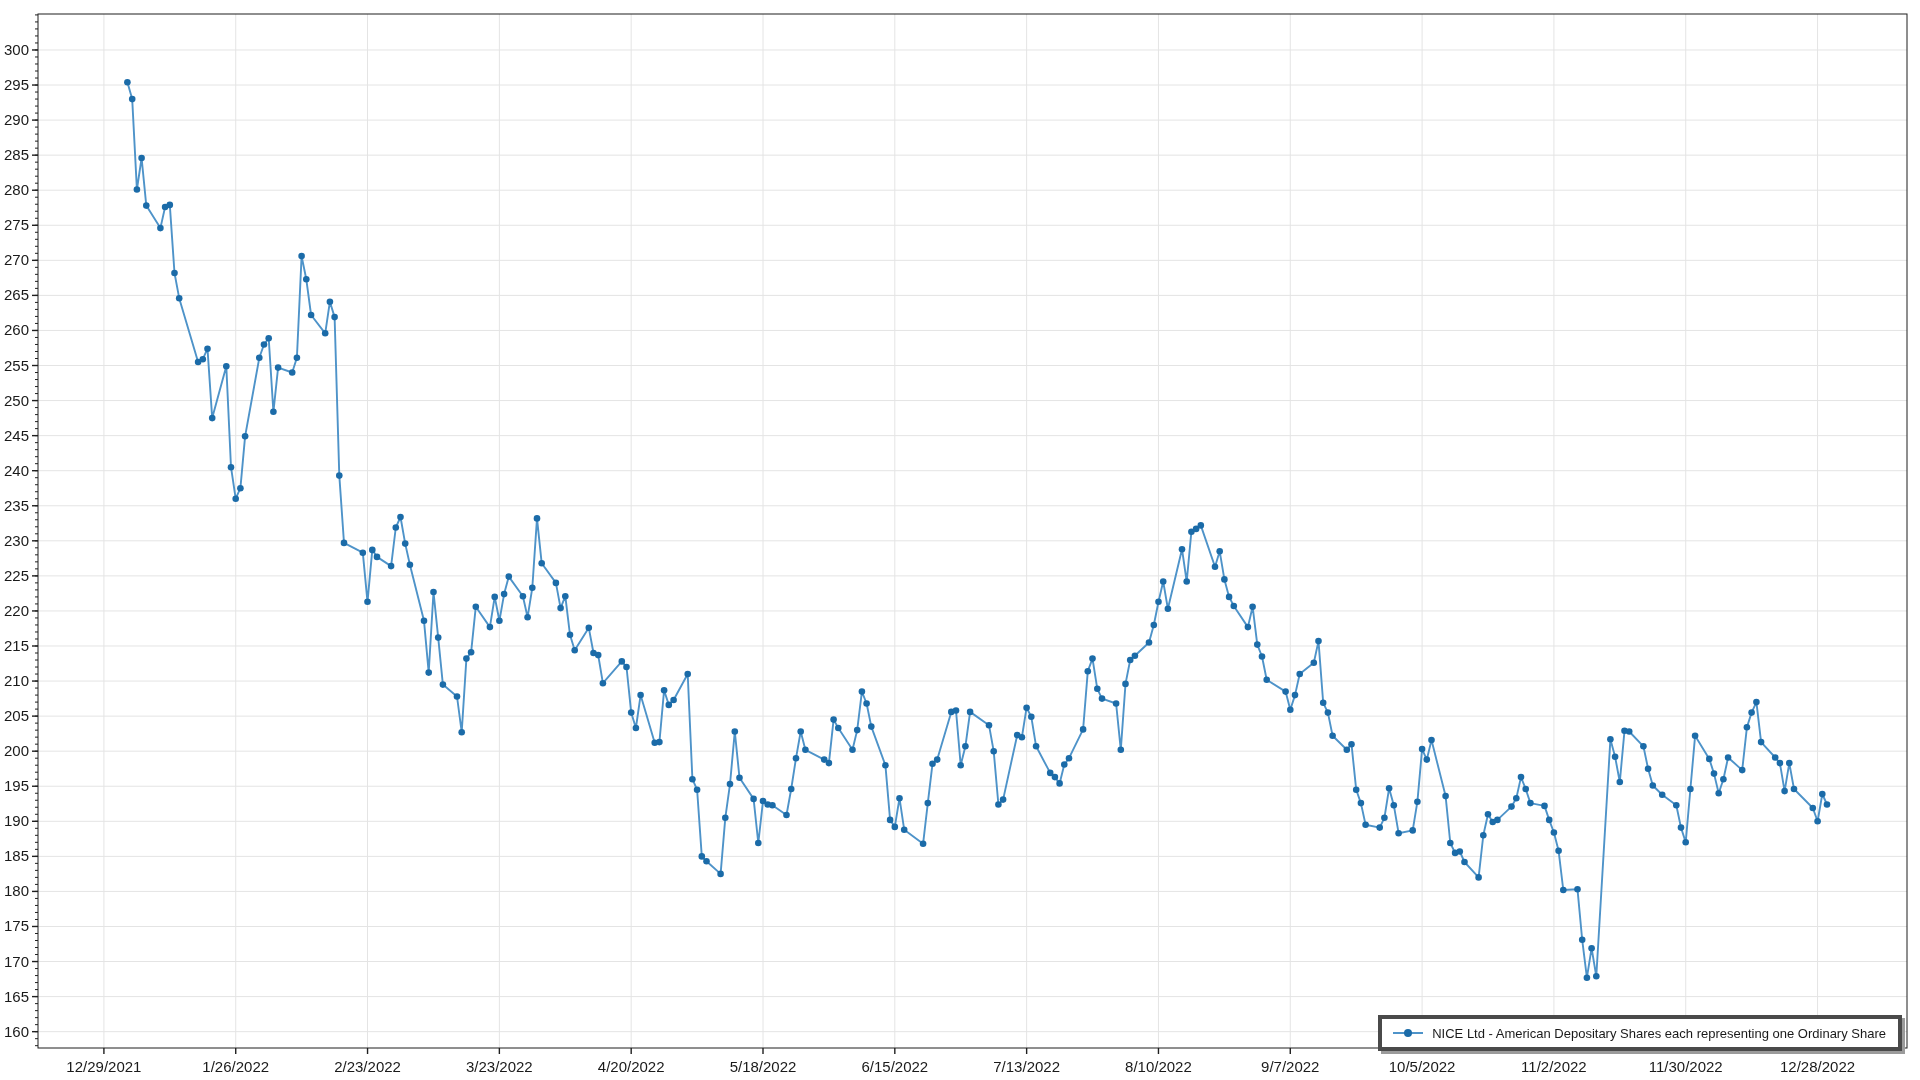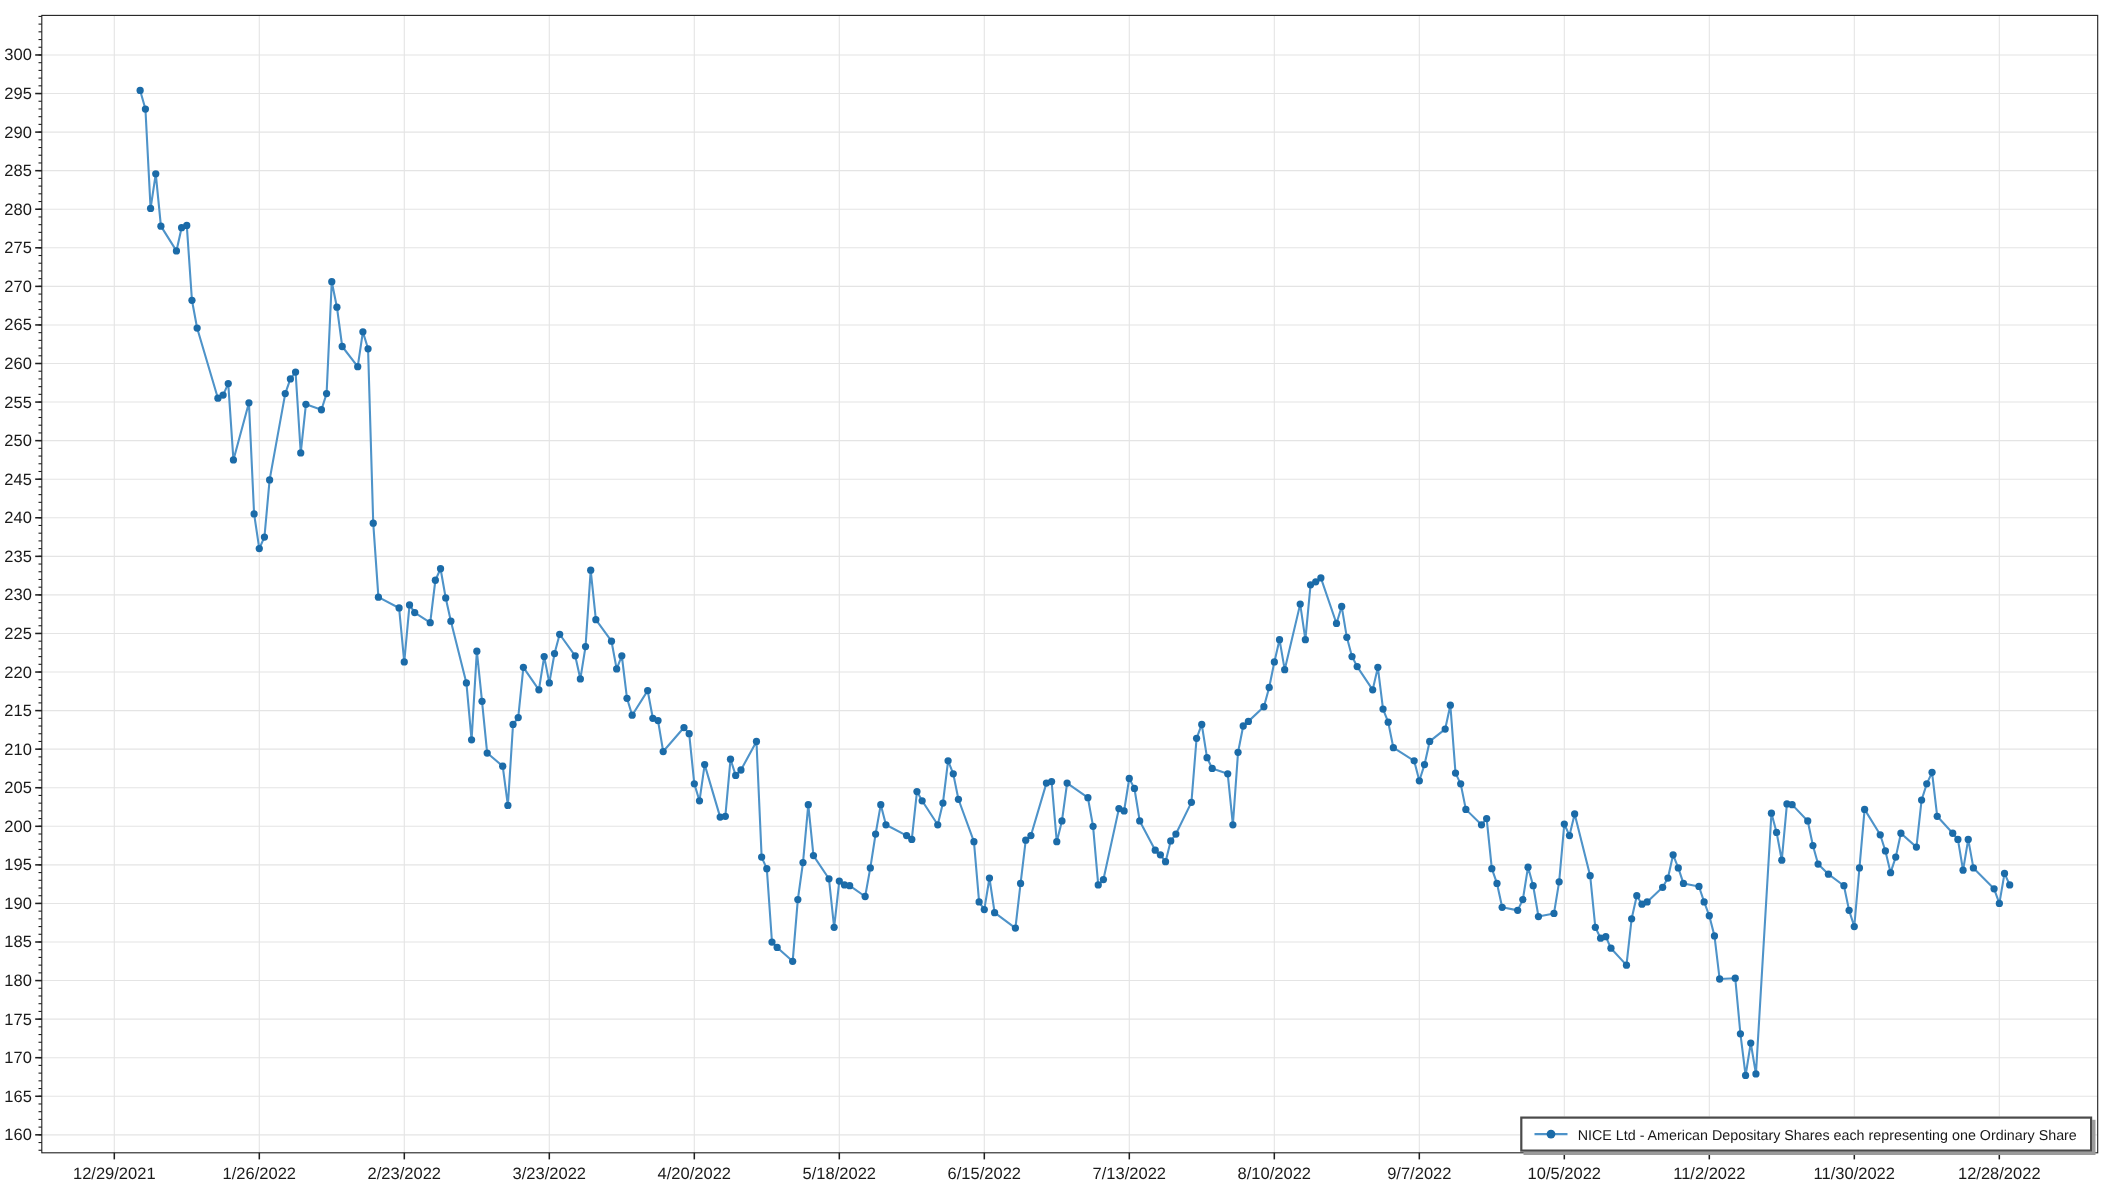--- a/index.html
+++ b/index.html
@@ -5,21 +5,21 @@
   html,body{margin:0;padding:0;width:1920px;height:1080px;background:#ffffff;overflow:hidden;
             font-family:"Liberation Sans", sans-serif;}
   #stage{position:relative;width:1920px;height:1080px;background:#fff;}
   #chart-svg{position:absolute;left:0;top:0;}
   #legend-box{
     position:absolute;
     right:18px;
     top:1015px;
     height:28px;
     background:#ffffff;
-    border:2px solid #c4b5fd;
+    border:4px solid #c4b5fd;
     box-shadow:3px 3px 0 #9b9b9b;
     display:flex;
     align-items:center;
     gap:8px;
     padding:0 12px 0 10px;
     white-space:nowrap;
   }
   #legend-box .legend-text{
     font-size:13px;
     color:#1a1a1a;

